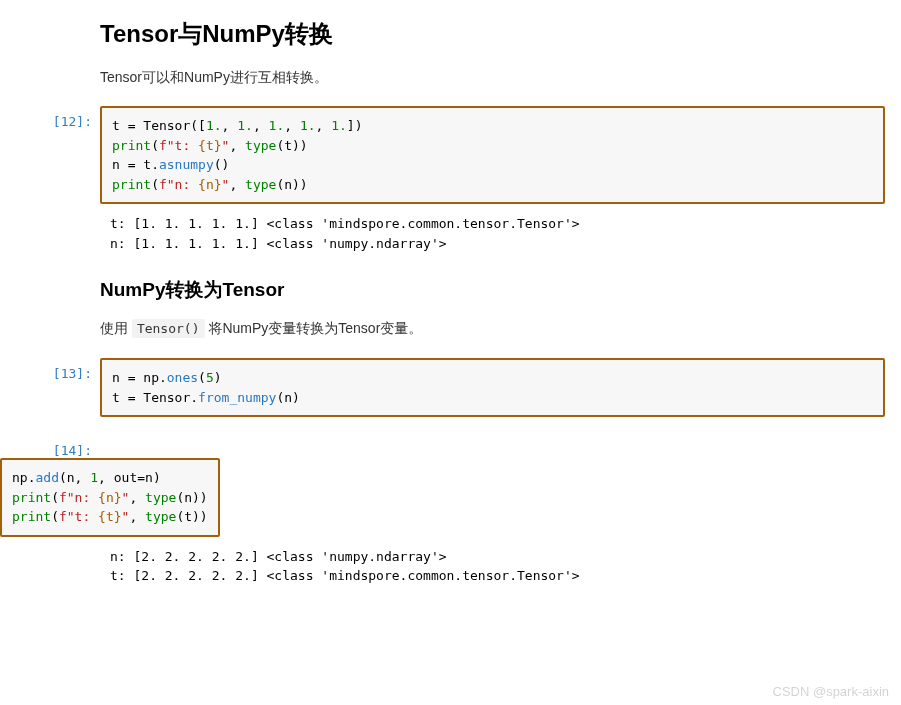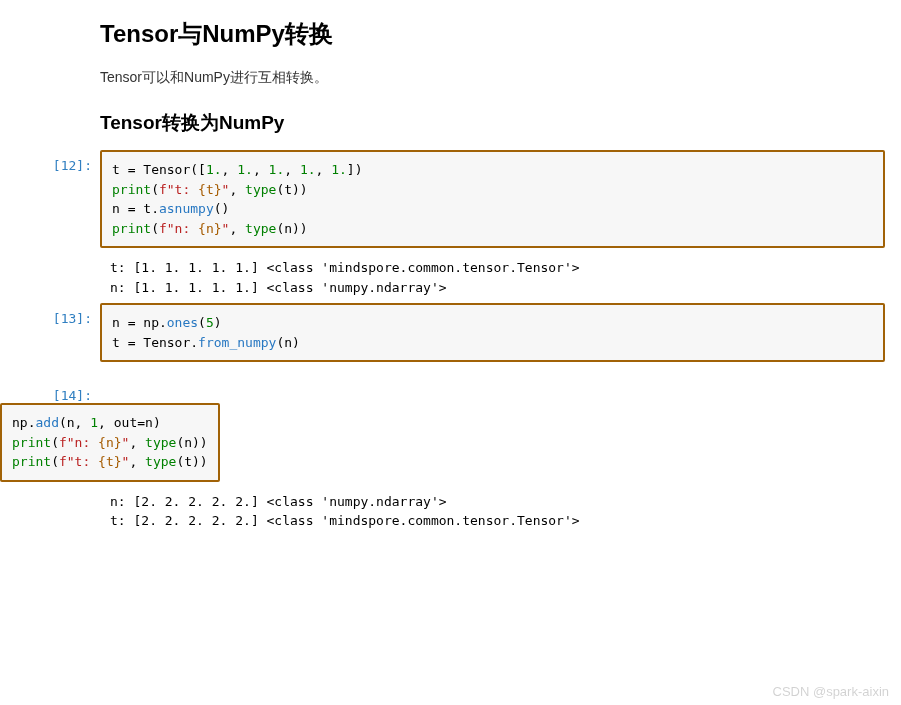--- a/index.html
+++ b/index.html
@@ -99,40 +99,45 @@
   }
 </style>
 </head>
 <body>
 
 <div class="notebook">
 
   <div class="text-cell">
     <h1>Tensor与NumPy转换</h1>
     <p>Tensor可以和NumPy进行互相转换。</p>
-    <h2>Tensor转换为NumPy</h2>
   </div>
 
   <div class="cell">
     <div class="prompt">[12]:</div>
     <div class="code-area">
 <pre><span class="tok-name">t </span><span>=</span><span class="tok-name"> Tensor([</span><span class="tok-num">1.</span><span>, </span><span class="tok-num">1.</span><span>, </span><span class="tok-num">1.</span><span>, </span><span class="tok-num">1.</span><span>, </span><span class="tok-num">1.</span><span>])</span>
 <span class="tok-builtin">print</span><span>(</span><span class="tok-str">f"t: </span><span class="tok-inter">{t}</span><span class="tok-str">"</span><span>, </span><span class="tok-builtin">type</span><span>(t))</span>
 <span class="tok-name">n </span><span>=</span><span> t.</span><span class="tok-fn">asnumpy</span><span>()</span>
 <span class="tok-builtin">print</span><span>(</span><span class="tok-str">f"n: </span><span class="tok-inter">{n}</span><span class="tok-str">"</span><span>, </span><span class="tok-builtin">type</span><span>(n))</span></pre>
     </div>
   </div>
   <div class="cell">
     <div class="prompt"></div>
     <div class="output-area">
       <pre>t: [1. 1. 1. 1. 1.] &lt;class 'mindspore.common.tensor.Tensor'&gt;
 n: [1. 1. 1. 1. 1.] &lt;class 'numpy.ndarray'&gt;</pre>
     </div>
   </div>
 
+  <div class="text-cell">
+    <h2>NumPy转换为Tensor</h2>
+    <p>
+      <span>使用 </span><code class="inline">Tensor()</code><span> 将NumPy变量转换为Tensor变量。</span>
+    </p>
+  </div>
 
   <div class="cell">
     <div class="prompt">[13]:</div>
     <div class="code-area">
 <pre><span class="tok-name">n </span><span>=</span><span> np.</span><span class="tok-fn">ones</span><span>(</span><span class="tok-num">5</span><span>)</span>
 <span class="tok-name">t </span><span>=</span><span> Tensor.</span><span class="tok-fn">from_numpy</span><span>(n)</span></pre>
     </div>
   </div>
 
   <div class="cell" style="margin-top:18px;flex-direction:column;">

